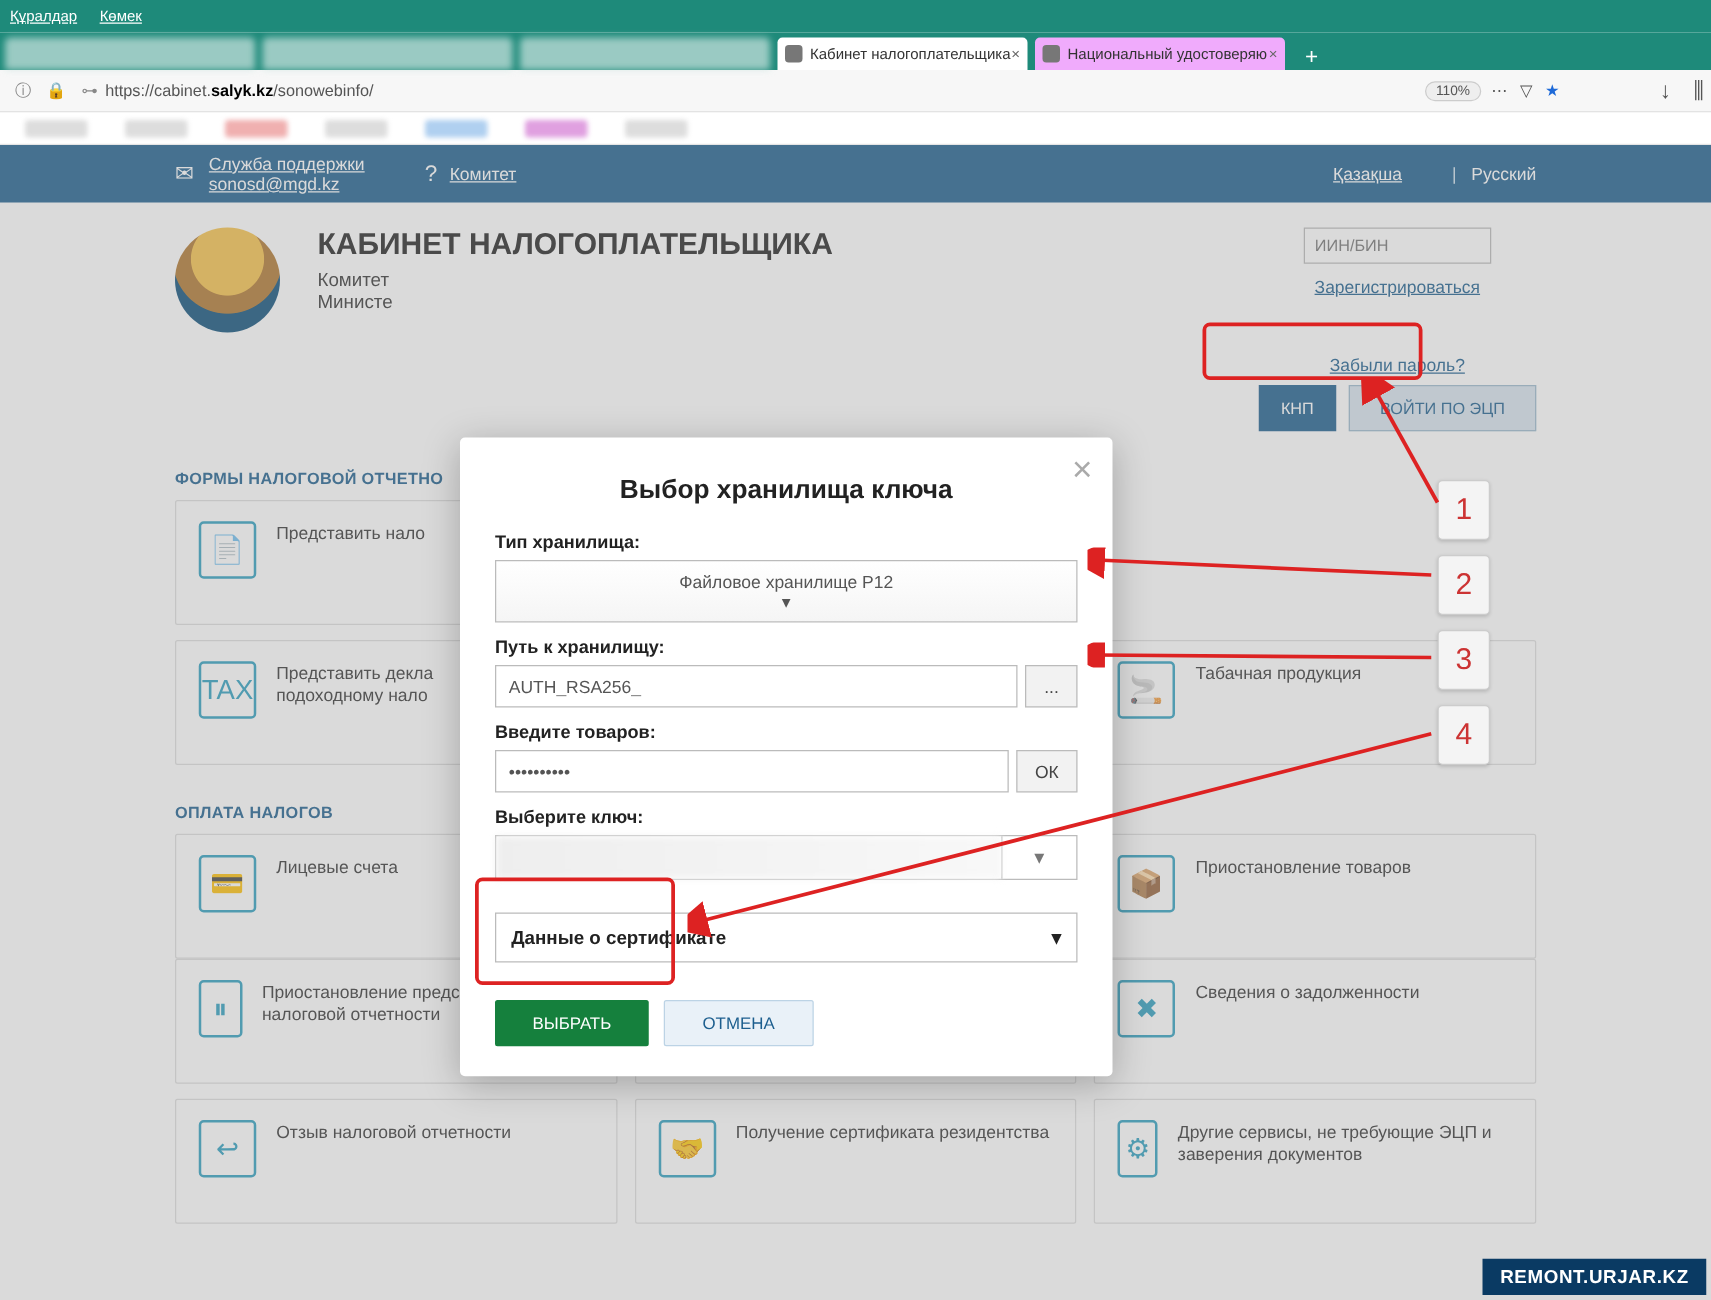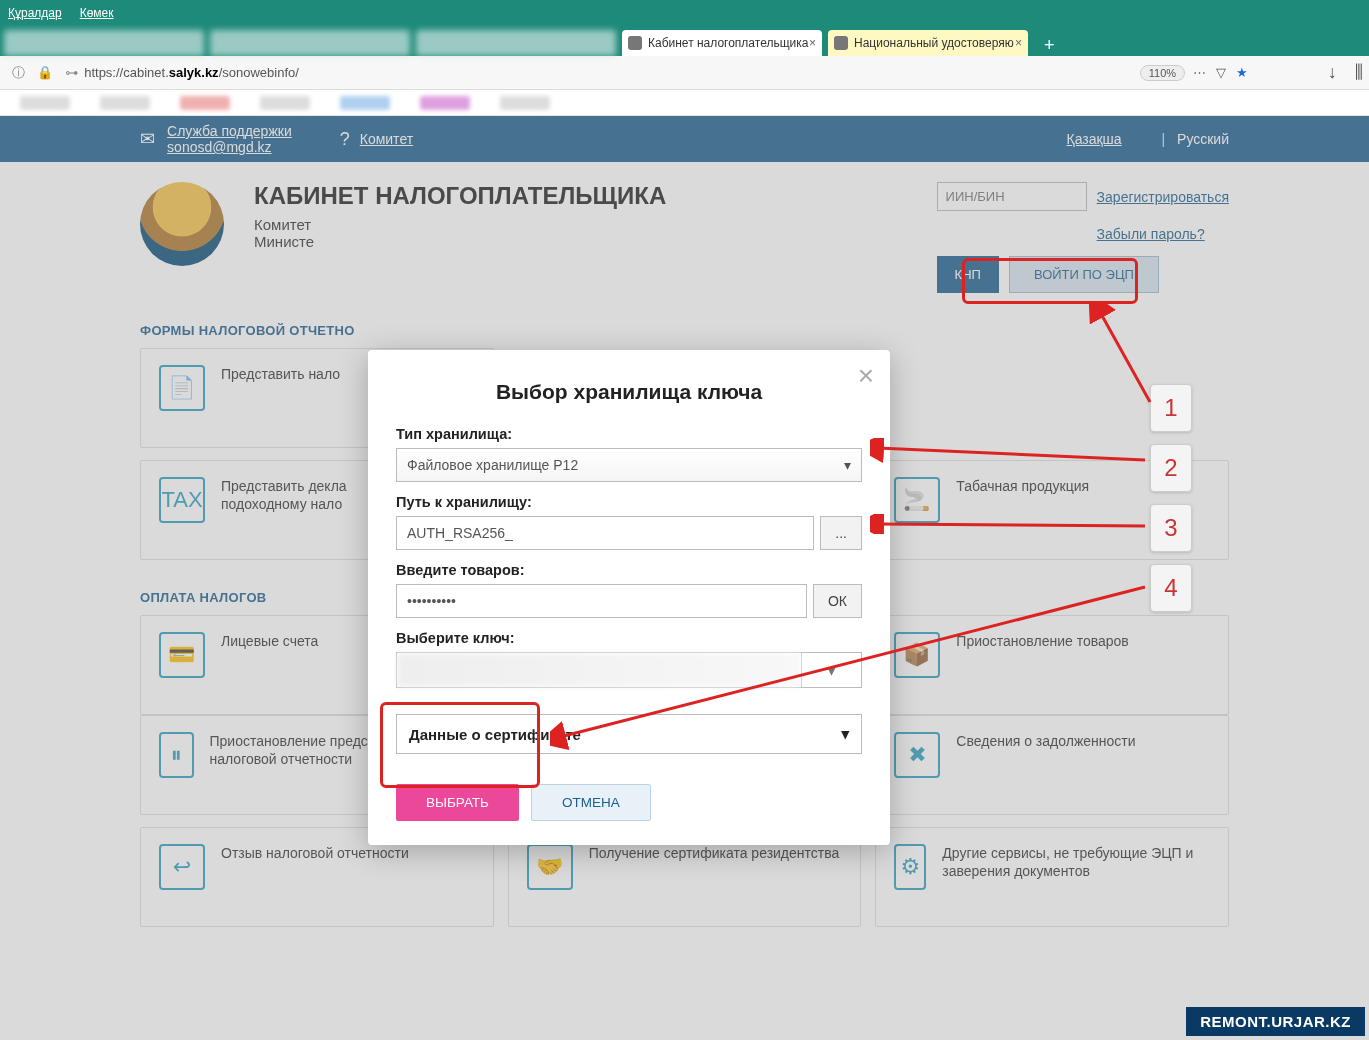--- a/index.html
+++ b/index.html
@@ -2,21 +2,21 @@
 <html><head>
 <meta charset="utf-8">
 <style>
 * { margin: 0; padding: 0; box-sizing: border-box; }
 html, body { width: 1369px; height: 1040px; font-family: Arial, sans-serif; overflow: hidden; position: relative; }
 .browser-chrome { background: #1e8a7a; height: 26px; display: flex; align-items: center; padding: 4px 8px; color: #fff; font-size: 12px; }
 .browser-chrome span { margin-right: 18px; text-decoration: underline; }
 .tabstrip { background: #1e8a7a; height: 30px; display: flex; align-items: flex-end; padding-left: 4px; gap: 4px; }
 .tab { background: #cfe6e2; height: 26px; width: 200px; border-radius: 4px 4px 0 0; margin-right: 2px; filter: blur(3px); opacity: .7; }
 .tab.active, .tab.other { background: #fff; display: flex; align-items: center; padding: 0 6px; font-size: 12px; color: #333; filter: none; opacity: 1; }
-.tab.other { background: #fef9c3; }
+.tab.other { background: #f0abfc; }
 .tab-close { margin-left: auto; color: #666; cursor: pointer; }
 .tab-add { color: #fff; font-size: 18px; padding: 0 10px; }
 .tab-icon { width: 14px; height: 14px; margin-right: 6px; background: #777; border-radius: 3px; display: inline-block; }
 .urlbar { background: #f7f7f7; height: 34px; display: flex; align-items: center; padding: 0 6px; border-bottom: 1px solid #ddd; font-size: 13px; color: #555; }
 .urlbar .lock { margin: 0 6px; color: #888; }
 .urlbar .urltext { flex: 1; }
 .urlbar .urltext b { color: #000; }
 .urlbar .zoom { background: #eee; border: 1px solid #ccc; border-radius: 10px; padding: 1px 8px; font-size: 11px; margin-right: 8px; }
 .toolbar-icons { display: flex; gap: 10px; align-items: center; margin-right: 20px; }
 .star { color: #1e6ad8; }
@@ -33,50 +33,50 @@
 .topbar .help { margin-left: 10px; }
 .topbar .envelope { margin-right: 12px; font-size: 18px; }
 .topbar .langs { margin-left: auto; }
 .topbar .langs .sep { margin: 0 8px; color: #cfe1ee; }
 
 .hdr { display: flex; padding: 20px 140px 0; align-items: flex-start; }
 .logo { width: 84px; height: 84px; background: radial-gradient(circle at 50% 30%, #f6c24a 0 40%, #b0772f 41% 60%, #0d4f7a 61% 100%); border-radius: 50%; margin-right: 30px; }
 .titleblock h1 { font-size: 24px; font-weight: 700; color: #222; margin-bottom: 6px; }
 .titleblock p { font-size: 15px; color: #333; }
 .loginbox { margin-left: auto; display: flex; flex-direction: column; gap: 8px; }
-.loginrow { display: flex; gap: 10px; align-items: center; }
+.loginrow { display: flex; gap: 10px; align-items: center; flex-direction: column; }
 .loginrow input { border: 1px solid #bbb; padding: 6px 8px; width: 150px; font-size: 13px; color: #666; }
 .loginrow a { color: #1c5e8e; text-decoration: underline; font-size: 14px; }
 .btnrow { display: flex; gap: 10px; }
 .btn-primary { background: #1c5e8e; color: #fff; border: none; padding: 10px 18px; font-size: 13px; cursor: pointer; }
 .btn-eds { background: #d8e4ee; border: 1px solid #9bb8cc; color: #1c5e8e; padding: 10px 24px; font-size: 13px; cursor: pointer; }
 
 .section-title { color: #1c5e8e; font-size: 13px; font-weight: 700; padding: 30px 140px 10px; letter-spacing: .3px; }
 .cards { display: flex; gap: 14px; padding: 0 140px; }
 .card { border: 1px solid #ddd; border-radius: 2px; background: #fff; flex: 1; min-height: 100px; padding: 16px 18px; display: flex; gap: 16px; align-items: flex-start; }
 .card .cicon { width: 46px; height: 46px; border: 2px solid #2d9fbf; border-radius: 4px; display:flex; align-items:center; justify-content:center; color:#2d9fbf; font-size:22px; }
 .card p { font-size: 14px; color: #333; line-height: 1.3; }
 .cards.row2 { margin-top: 12px; }
 .cards .card.wide { flex: 1.4; }
 .cards.three .card { flex: 1; }
 .modal { position: absolute; top: 234px; left: 368px; width: 522px; background: #fff; border-radius: 4px; box-shadow: 0 6px 30px rgba(0,0,0,.25); padding: 18px 28px 24px; }
 .modal .close { position: absolute; top: 10px; right: 16px; color: #aaa; font-size: 28px; cursor: pointer; }
 .modal h2 { text-align: center; font-size: 21px; font-weight: 700; margin: 12px 0 22px; color: #222; }
 .fieldlabel { font-weight: 700; font-size: 14.5px; margin: 12px 0 6px; color: #222; }
 .select, .textin { width: 100%; border: 1px solid #bbb; padding: 8px 10px; font-size: 14px; color: #555; background: #fff; }
-.select { background: linear-gradient(#fff,#f5f5f5); display:flex; justify-content:space-between; align-items:center; }
+.select { background: linear-gradient(#fff,#f5f5f5); display:flex; justify-content:space-between; align-items:center;flex-direction:column; }
 .inrow { display: flex; gap: 6px; }
 .inrow .textin { flex: 1; }
 .inrow .smallbtn { border: 1px solid #bbb; background: #f2f2f2; padding: 0 14px; font-size: 14px; color: #444; cursor: pointer; }
 .keyrow .keysel { border: 1px solid #bbb; height: 36px; display: flex; }
 .keyrow .keysel .blurpart { flex: 1; background: linear-gradient(90deg,#eee,#f8f8f8); filter: blur(3px); }
 .keyrow .keysel .dd { width: 60px; border-left: 1px solid #bbb; display:flex; align-items:center; justify-content:center; color:#777; }
 .certsel { border: 1px solid #bbb; padding: 10px 12px; font-size: 15px; font-weight: 600; display:flex; justify-content:space-between; align-items:center; color:#222; margin-top: 26px; }
 .modal-actions { display: flex; gap: 12px; margin-top: 30px; }
-.btn-choose { background: #ec4899; color: #fff; border: none; padding: 0 30px; font-size: 13.5px; font-weight: 500; border-radius: 2px; cursor: pointer; }
+.btn-choose { background: #15803d; color: #fff; border: none; padding: 0 30px; font-size: 13.5px; font-weight: 500; border-radius: 2px; cursor: pointer; }
 .btn-cancel { background: #e9f1f8; color: #1c5e8e; border: 1px solid #bcd3e5; padding: 10px 30px; font-size: 13.5px; border-radius: 2px; cursor: pointer; }
 
 
 .anno { position: absolute; pointer-events: none; }
 .anno.redbox { border: 3px solid #d22; border-radius: 6px; }
 .numbox { position: absolute; width: 42px; height: 48px; background: #f4f4f4; border: 1px solid #ccc; border-radius: 4px; display: flex; align-items: center; justify-content: center; font-size: 24px; color: #c33; box-shadow: 0 1px 3px rgba(0,0,0,.15); }
 .arrow { position: absolute; }
 
 .watermark { position: absolute; right: 4px; bottom: 4px; background: #0a3a63; color: #fff; font-size: 15px; font-weight: 700; padding: 6px 14px; letter-spacing: .5px; }
 </style>

